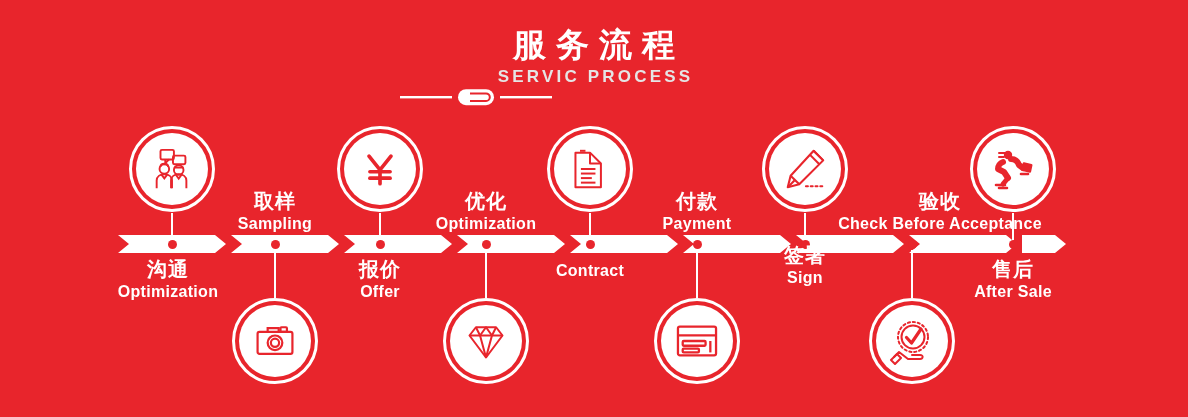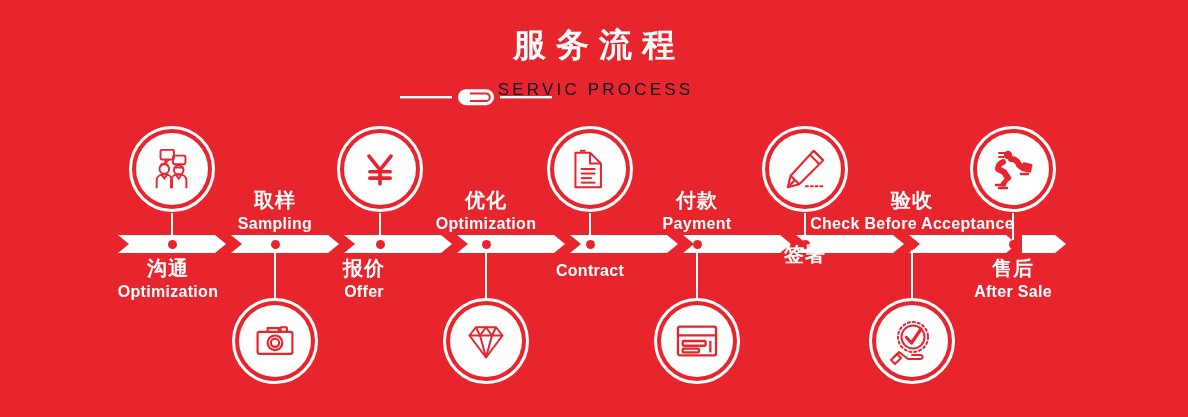--- a/index.html
+++ b/index.html
@@ -14,22 +14,22 @@
 
   
   .header{position:absolute;left:0;top:0;width:1188px;text-align:center;}
   .title-cn{
     font-size:33px;color:#ffffff;font-weight:700;
     letter-spacing:10px;line-height:1;
     margin-top:28px;text-indent:10px;
     font-family:"DejaVu Sans","Liberation Sans",sans-serif;
   }
   .title-en{
-    font-size:17px;color:#0f172a;font-weight:400;
-    letter-spacing:3.2px;line-height:1;margin-top:20px;text-indent:3px;
+    font-size:17px;color:#e5e5e5;font-weight:700;
+    letter-spacing:3.2px;line-height:1;margin-top:7px;text-indent:3px;
   }
   .divider{position:absolute;left:50%;top:88px;transform:translateX(-50%);}
 
   
   .bar{position:absolute;left:0;top:232px;width:1188px;height:24px;}
 
   
   .node{position:absolute;top:0;}
   .circle-wrap{position:absolute;}
   .ring-outer{
@@ -56,21 +56,21 @@
   .dot{
     position:absolute;width:9px;height:9px;border-radius:50%;
     background:#e8252c;
   }
 
   
   .lbl{position:absolute;text-align:center;width:240px;}
   .lbl .cn{
     font-size:20px;color:#ffffff;font-weight:700;line-height:1.05;
     letter-spacing:1px;
-    font-family:Liberation Mono, monospace;
+    font-family:Liberation Serif, serif;
   }
   .lbl .en{
     font-size:16px;color:#ffffff;font-weight:700;line-height:1.05;
     margin-top:4px;letter-spacing:0.3px;
   }
 </style>
 </head>
 <body>
 
 <div id="stage">
@@ -163,21 +163,21 @@
         <svg width="44" height="44" viewBox="0 0 48 48" fill="none" stroke="#e8252c" stroke-width="4" stroke-linecap="round">
           <path d="M12 10 L24 25 L36 10"></path>
           <path d="M13 27 H35"></path>
           <path d="M13 34 H35"></path>
           <path d="M24 25 V40"></path>
         </svg>
       </div>
     </div>
     <div class="connector" style="left:379px;top:213px;height:28px;"></div>
     <div class="dot" style="left:375.5px;top:239.5px;"></div>
-    <div class="lbl" style="left:244px;top:259px;">
+    <div class="lbl" style="left:260px;top:259px;">
       <div class="cn">报价</div>
       <div class="en">Offer</div>
     </div>
   </div>
 
   <div class="node">
     <div class="circle-wrap" style="left:443px;top:298px;width:86px;height:86px;">
       <div class="ring-outer"></div>
       <div class="ring-inner"></div>
       <div class="glyph">
@@ -255,40 +255,41 @@
           <path d="M9 31 L18 40"></path>
           <path d="M6 43 L13 36"></path>
           <path d="M25 42 h2 M30 42 h2 M35 42 h2 M40 42 h2" stroke-linecap="round"></path>
         </svg>
       </div>
     </div>
     <div class="connector" style="left:804px;top:213px;height:28px;"></div>
     <div class="dot" style="left:800.5px;top:239.5px;"></div>
     <div class="lbl" style="left:685px;top:245px;">
       <div class="cn">签署</div>
+      <div class="en">Sign</div>
     </div>
   </div>
 
   <div class="node">
     <div class="circle-wrap" style="left:869px;top:298px;width:86px;height:86px;">
       <div class="ring-outer"></div>
       <div class="ring-inner"></div>
       <div class="glyph">
         <svg width="48" height="48" viewBox="0 0 48 48" fill="none" stroke="#e8252c" stroke-width="2" stroke-linejoin="round" stroke-linecap="round">
           <circle cx="25" cy="20" r="15" stroke-dasharray="2.2 2.8"></circle>
           <circle cx="25" cy="20" r="11.5"></circle>
           <path d="M18.5 20.5 L23.5 26 L33 12" stroke-width="3.2"></path>
           <path d="M6 40 L11 35 L20 42 h12 c3 0 4 -4 0 -4 h-8"></path>
           <path d="M3 43 L9 37 L13 41 L7 47 Z"></path>
         </svg>
       </div>
     </div>
     <div class="connector" style="left:911px;top:250px;height:48px;"></div>
     <div class="dot" style="left:907.5px;top:239.5px;"></div>
-    <div class="lbl" style="left:792px;top:191px;">
+    <div class="lbl" style="left:820px;top:191px;">
       <div class="cn">验收</div>
       <div class="en">Check Before Acceptance</div>
     </div>
   </div>
 
   <div class="node">
     <div class="circle-wrap" style="left:970px;top:126px;width:86px;height:86px;">
       <div class="ring-outer"></div>
       <div class="ring-inner"></div>
       <div class="glyph">

